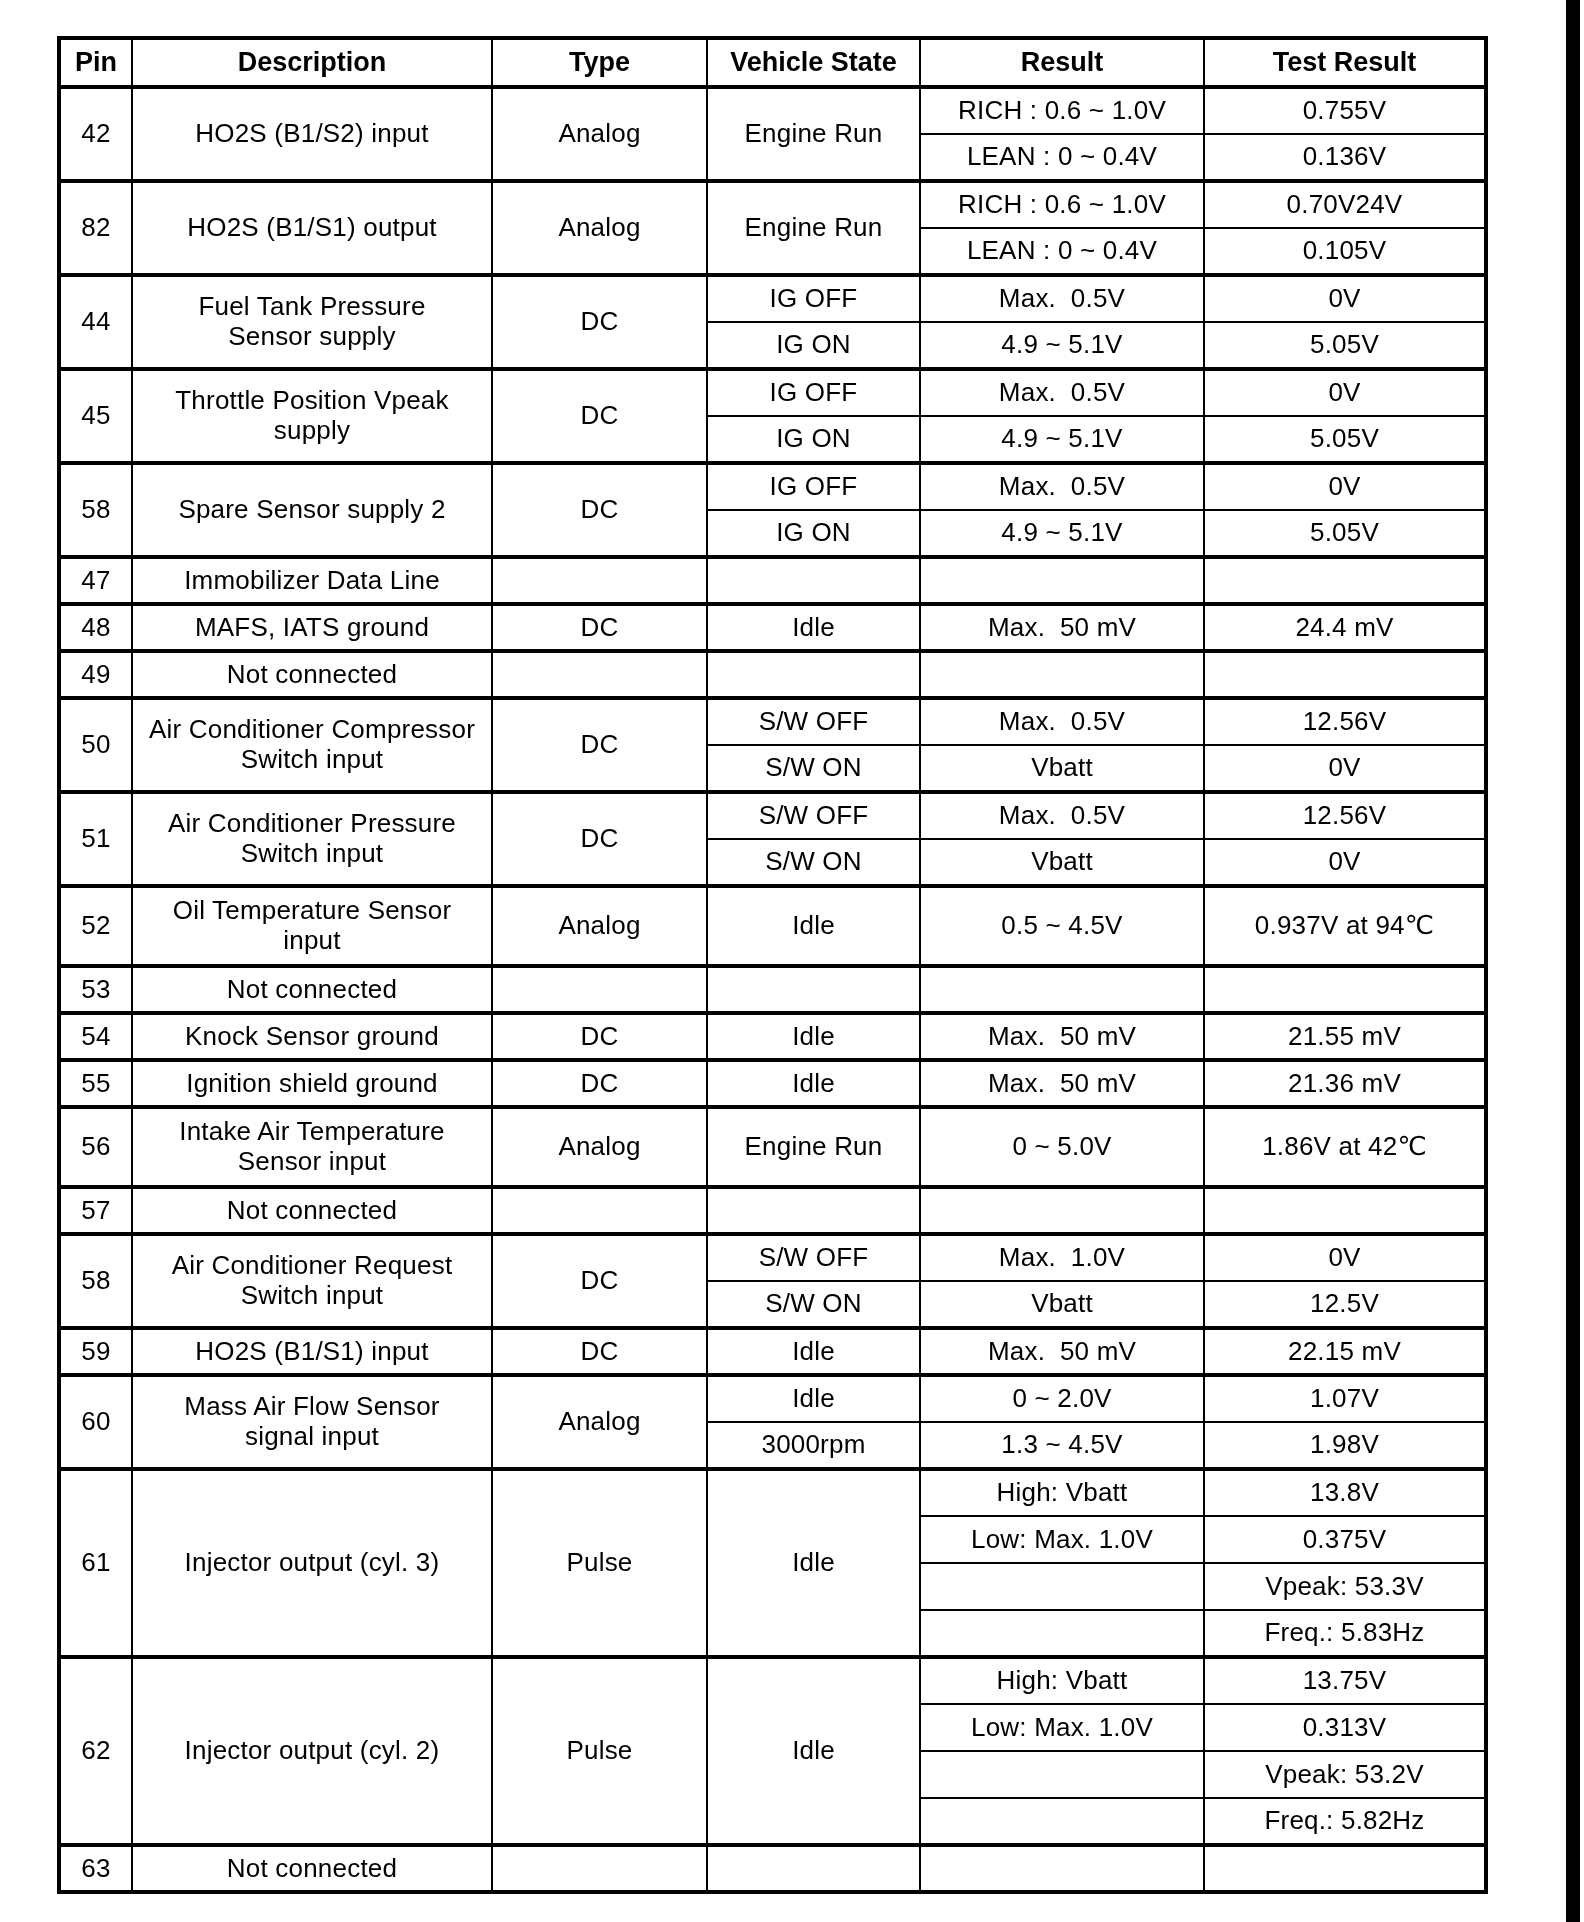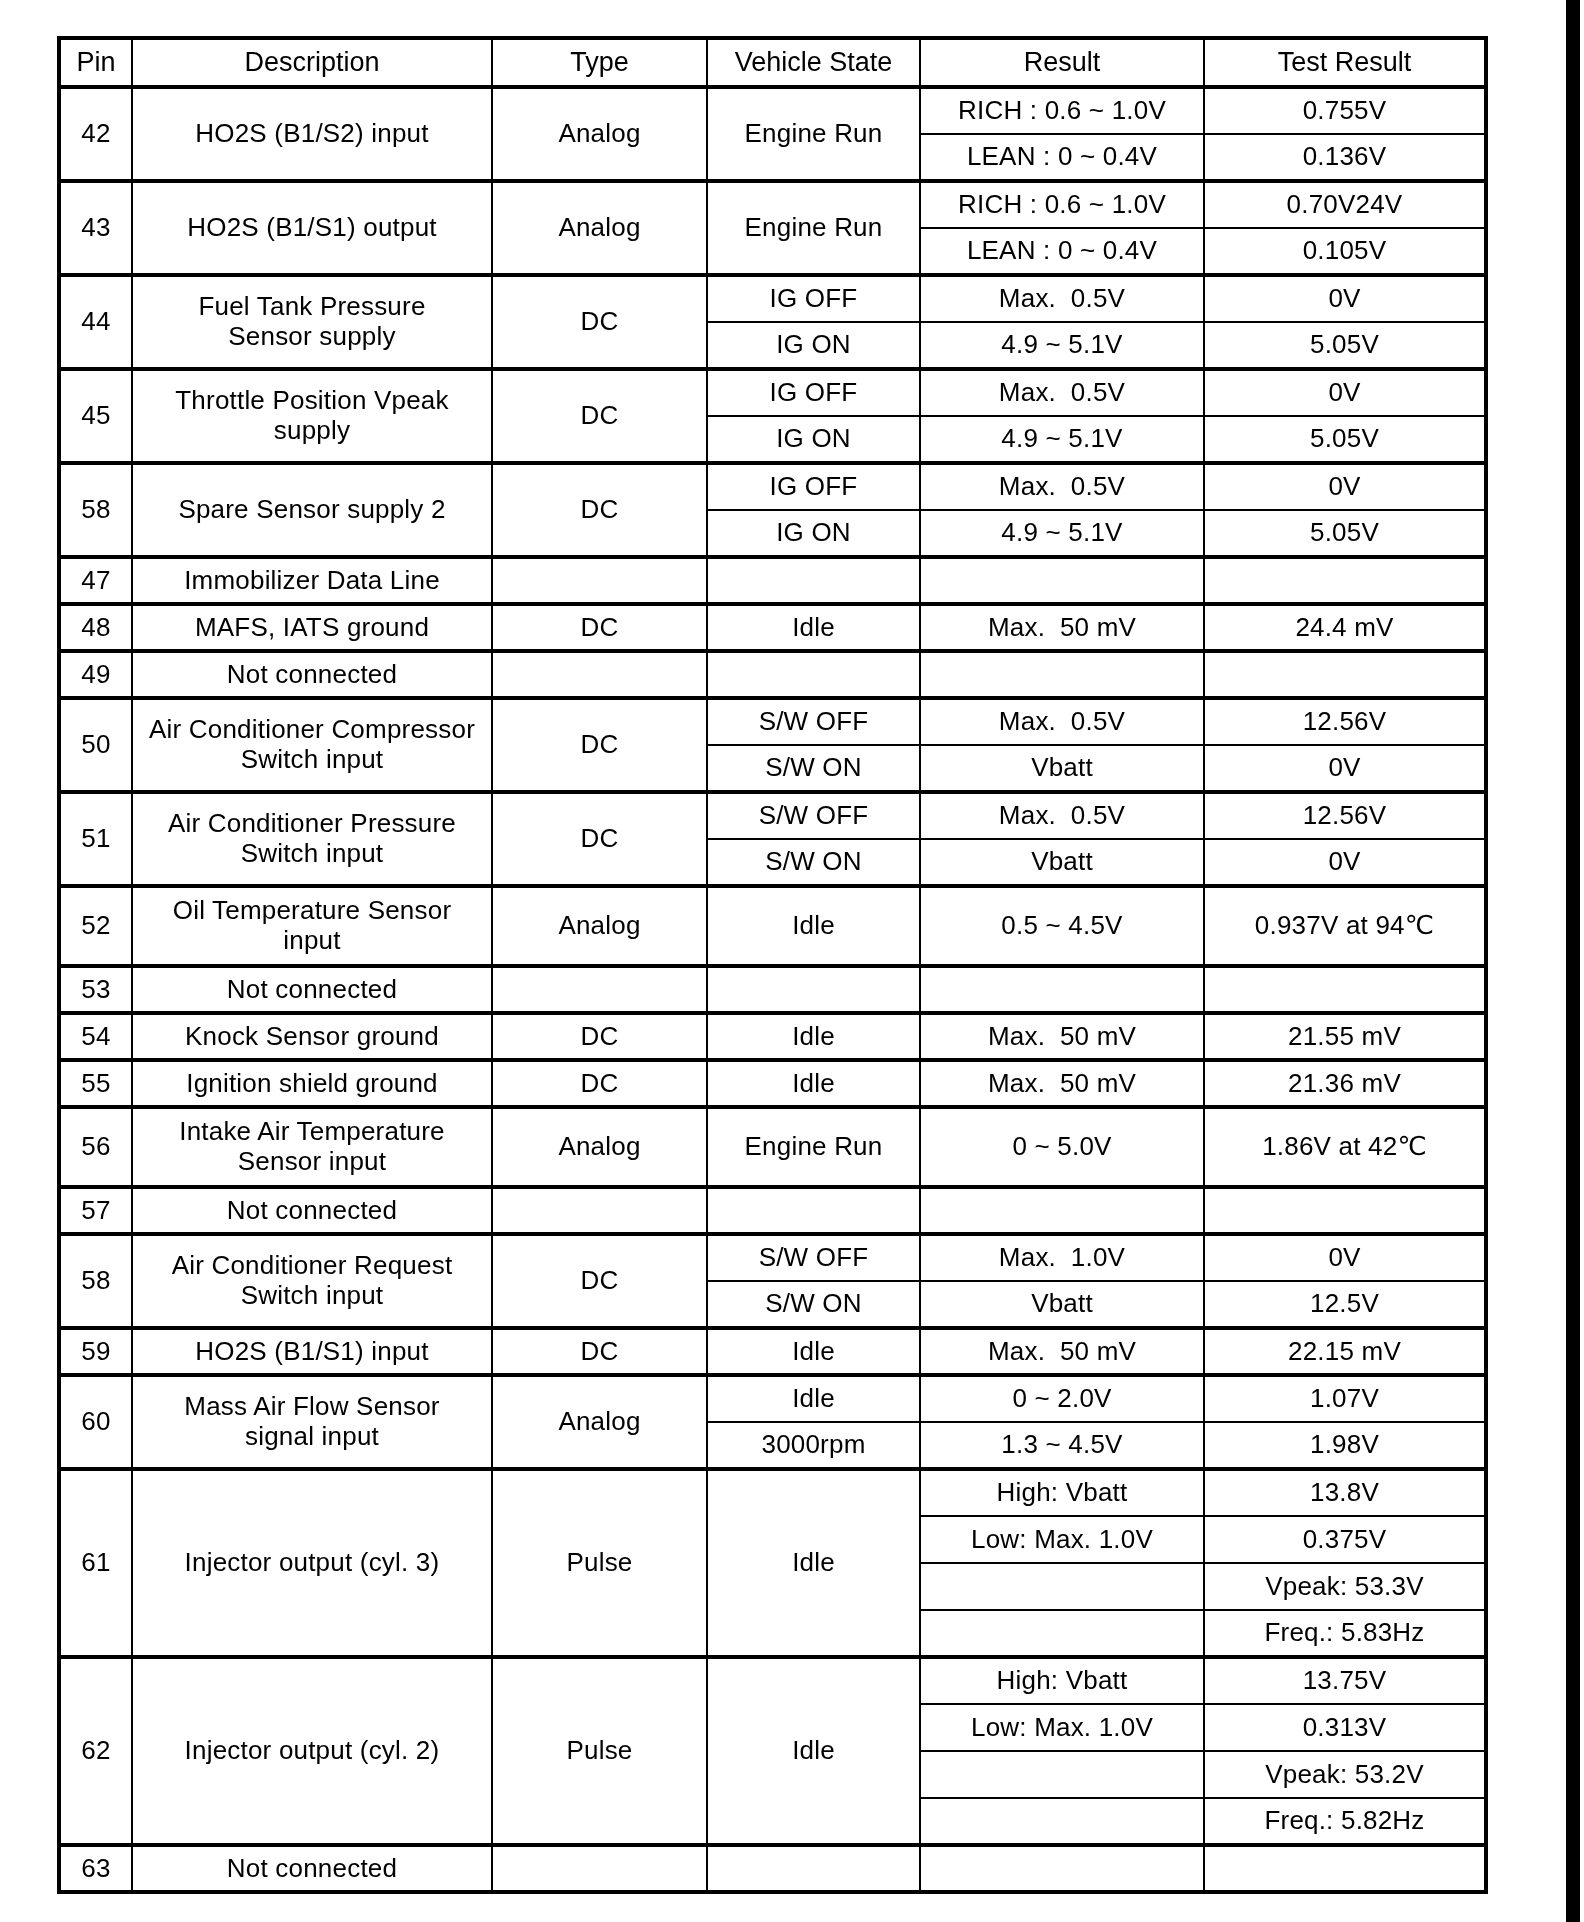--- a/index.html
+++ b/index.html
@@ -41,21 +41,21 @@
     padding: 0 6px;
     overflow: hidden;
     white-space: pre-wrap;
     line-height: 1.15;
   }
   table.pin-table thead tr {
     height: 49px;
   }
   table.pin-table th {
     font-size: 27px;
-    font-weight: 400;
+    font-weight: 700;
     border-bottom: 4px solid #000000;
   }
   table.pin-table tbody tr {
     height: 47px;
   }
   table.pin-table tbody tr.tall {
     height: 80px;
   }
   table.pin-table td {
     font-size: 26px;
@@ -104,21 +104,21 @@
           <td rowspan="2">Analog</td>
           <td rowspan="2">Engine Run</td>
           <td>RICH : 0.6 ~ 1.0V</td>
           <td>0.755V</td>
         </tr>
         <tr>
           <td>LEAN : 0 ~ 0.4V</td>
           <td>0.136V</td>
         </tr>
         <tr class="group-start">
-          <td rowspan="2">43</td>
+          <td rowspan="2">82</td>
           <td rowspan="2">HO2S (B1/S1) output</td>
           <td rowspan="2">Analog</td>
           <td rowspan="2">Engine Run</td>
           <td>RICH : 0.6 ~ 1.0V</td>
           <td>0.70V24V</td>
         </tr>
         <tr>
           <td>LEAN : 0 ~ 0.4V</td>
           <td>0.105V</td>
         </tr>

